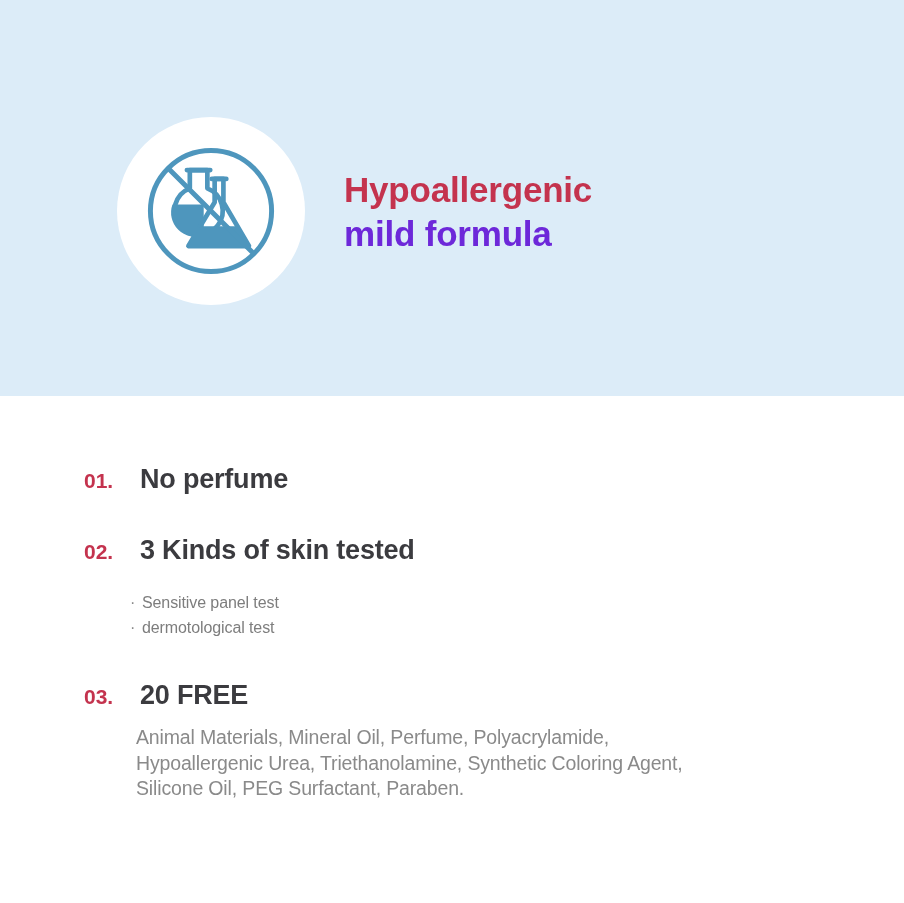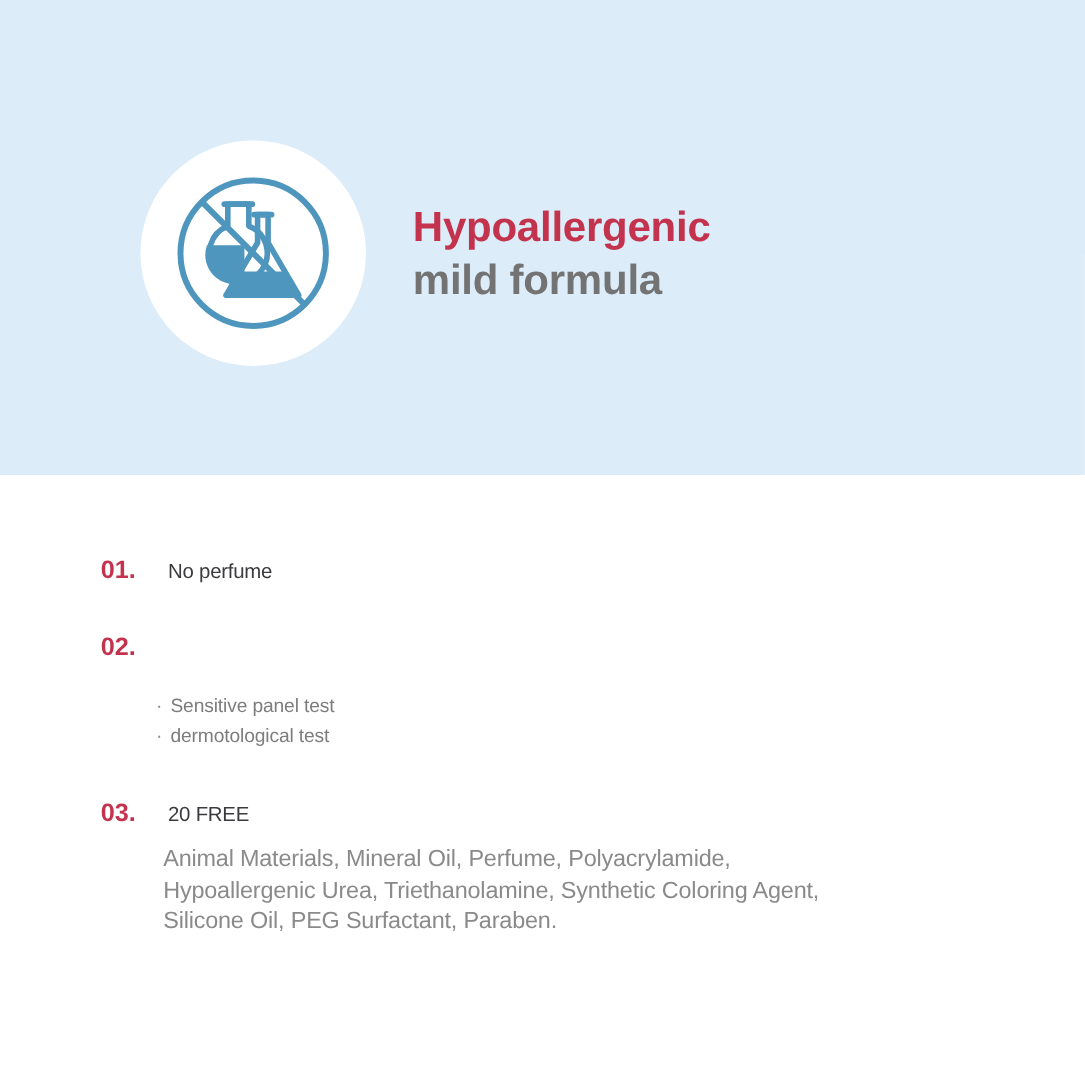--- a/index.html
+++ b/index.html
@@ -66,21 +66,21 @@
     font-weight: bold;
     color: #c4334e;
     line-height: 1.27;
     letter-spacing: -0.2px;
     white-space: nowrap;
   }
 
   .title-line2 {
     font-size: 35px;
     font-weight: bold;
-    color: #737373;
+    color: #6d28d9;
     line-height: 1.25;
     letter-spacing: -0.2px;
     white-space: nowrap;
   }
 
   
   .content {
     position: absolute;
     left: 0;
     top: 396px;
@@ -110,22 +110,22 @@
     color: #c4334e;
     font-size: 21px;
     font-weight: bold;
     width: 56px;
     flex: 0 0 56px;
     letter-spacing: 0px;
   }
 
   .item-label {
     color: #3b3b3f;
-    font-size: 17px;
-    font-weight: normal;
+    font-size: 27px;
+    font-weight: bold;
     letter-spacing: -0.2px;
     text-align: center;
   }
 
   .gap-1 { height: 40px; }
   .gap-2 { height: 24px; }
   .gap-3 { height: 14px; }
 
   .sublist {
     margin: 0;
@@ -203,20 +203,21 @@
         <span class="item-num">01.</span>
         <span class="item-label">No perfume</span>
       </div>
     </div>
 
     <div class="gap-1"></div>
 
     <div class="item">
       <div class="item-head">
         <span class="item-num">02.</span>
+        <span class="item-label">3 Kinds of skin tested</span>
       </div>
       <div class="gap-2"></div>
       <ul class="sublist">
         <li><span class="bullet-dot">·</span><span>Sensitive panel test</span></li>
         <li><span class="bullet-dot">·</span><span>dermotological test</span></li>
       </ul>
     </div>
 
     <div class="gap-1"></div>
 

